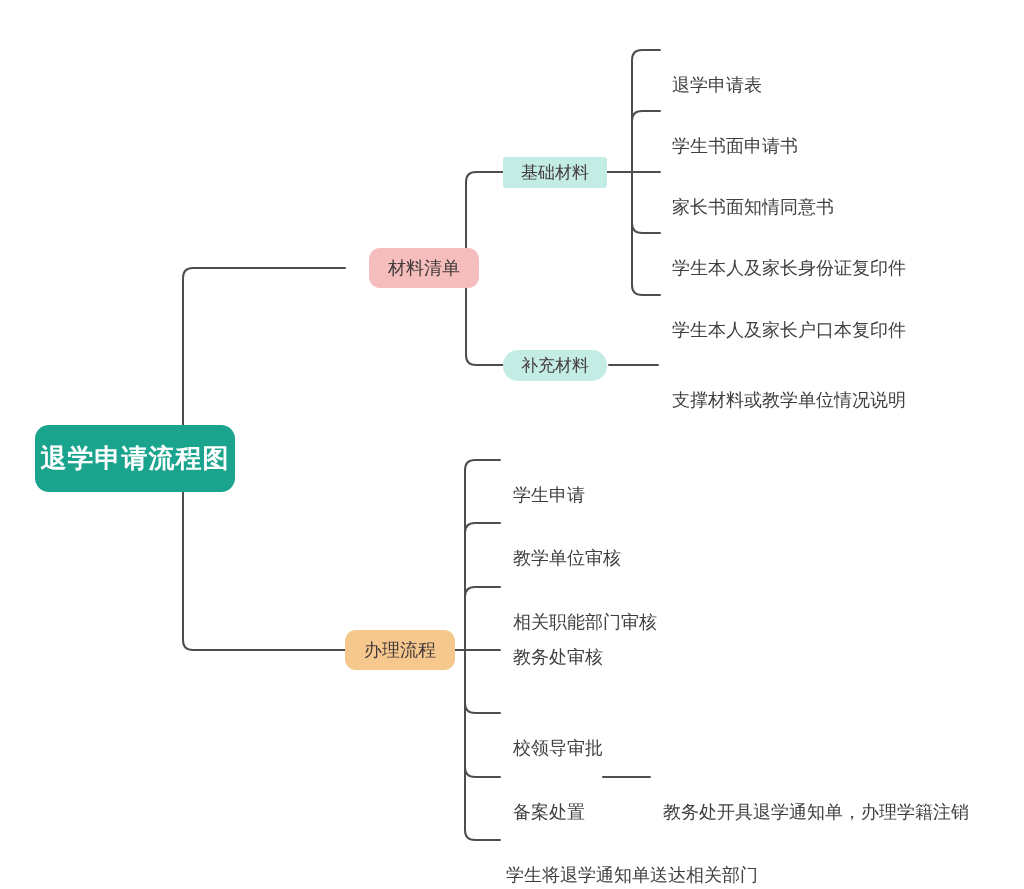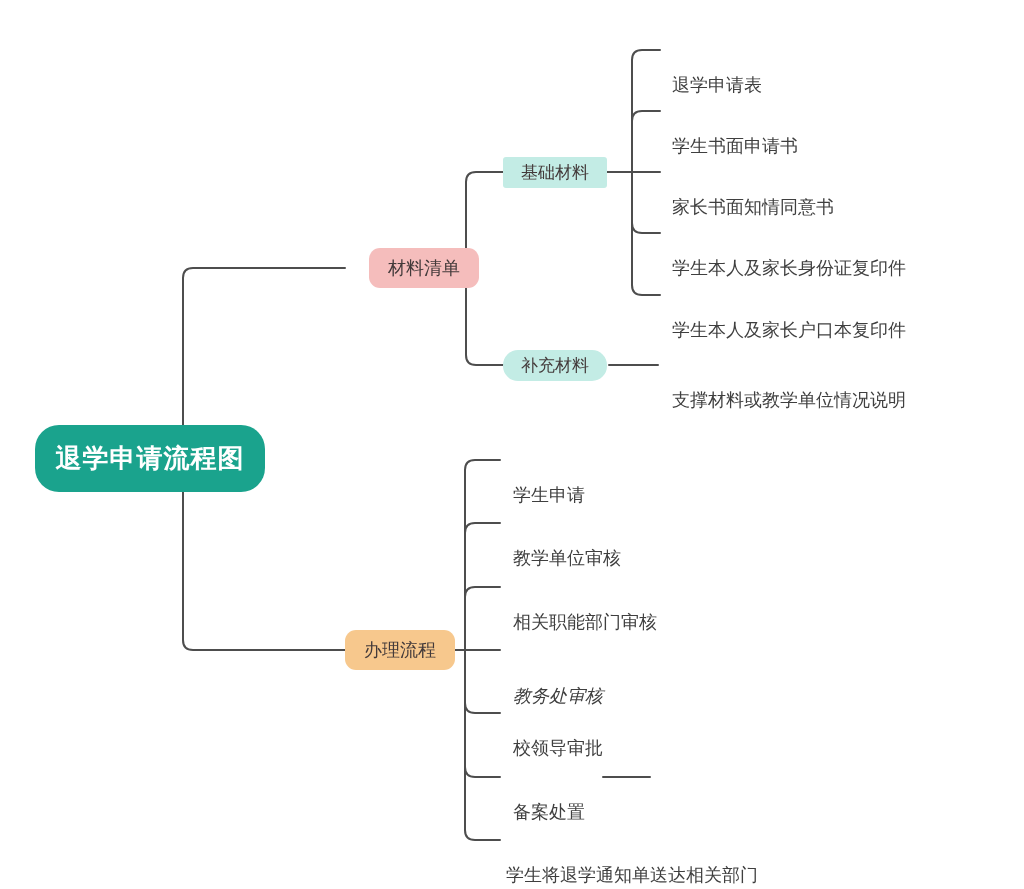--- a/index.html
+++ b/index.html
@@ -26,26 +26,26 @@
     position: absolute;
     display: flex;
     align-items: center;
     justify-content: center;
     box-sizing: border-box;
     white-space: nowrap;
     cursor: default;
   }
   .root-node {
     left: 35px; top: 425px;
-    width: 230px; height: 67px;
+    width: 200px; height: 67px;
     background: var(--root-bg, #1aa38d);
     color: #ffffff;
     font-size: 26px;
     font-weight: bold;
-    border-radius: 24px;
+    border-radius: 14px;
     letter-spacing: 1px;
   }
   .branch-node {
     width: 110px; height: 40px;
     border-radius: 11px;
     font-size: 18px;
     color: var(--node-text, #433a3a);
   }
   .branch-materials { left: 345px; top: 248px; background: var(--branch-materials-bg, #f5bdbc); margin-left: 24px; }
   .branch-process   { left: 345px; top: 630px; background: var(--branch-process-bg, #f7c88d); }
@@ -117,19 +117,20 @@
   <div class="leaf" style="left:672px; top:111px;">学生书面申请书</div>
   <div class="leaf" style="left:672px; top:172px;">家长书面知情同意书</div>
   <div class="leaf" style="left:672px; top:233px;">学生本人及家长身份证复印件</div>
   <div class="leaf" style="left:672px; top:295px;">学生本人及家长户口本复印件</div>
 
   <div class="leaf" style="left:672px; top:365px;">支撑材料或教学单位情况说明</div>
 
   <div class="leaf" style="left:513px; top:460px;">学生申请</div>
   <div class="leaf" style="left:513px; top:523px;">教学单位审核</div>
   <div class="leaf" style="left:513px; top:587px;">相关职能部门审核</div>
-  <div class="leaf" style="left:513px; top:661px;font-style:italic;">教务处审核</div>
+  <div class="leaf" style="left:513px; top:622px;">教务处审核</div>
   <div class="leaf" style="left:513px; top:713px;">校领导审批</div>
   <div class="leaf" style="left:513px; top:777px;">备案处置</div>
   <div class="leaf" style="left:506px; top:840px;">学生将退学通知单送达相关部门</div>
 
+  <div class="leaf" style="left:663px; top:777px;">教务处开具退学通知单，办理学籍注销</div>
 
 </div>
 
 </body></html>

